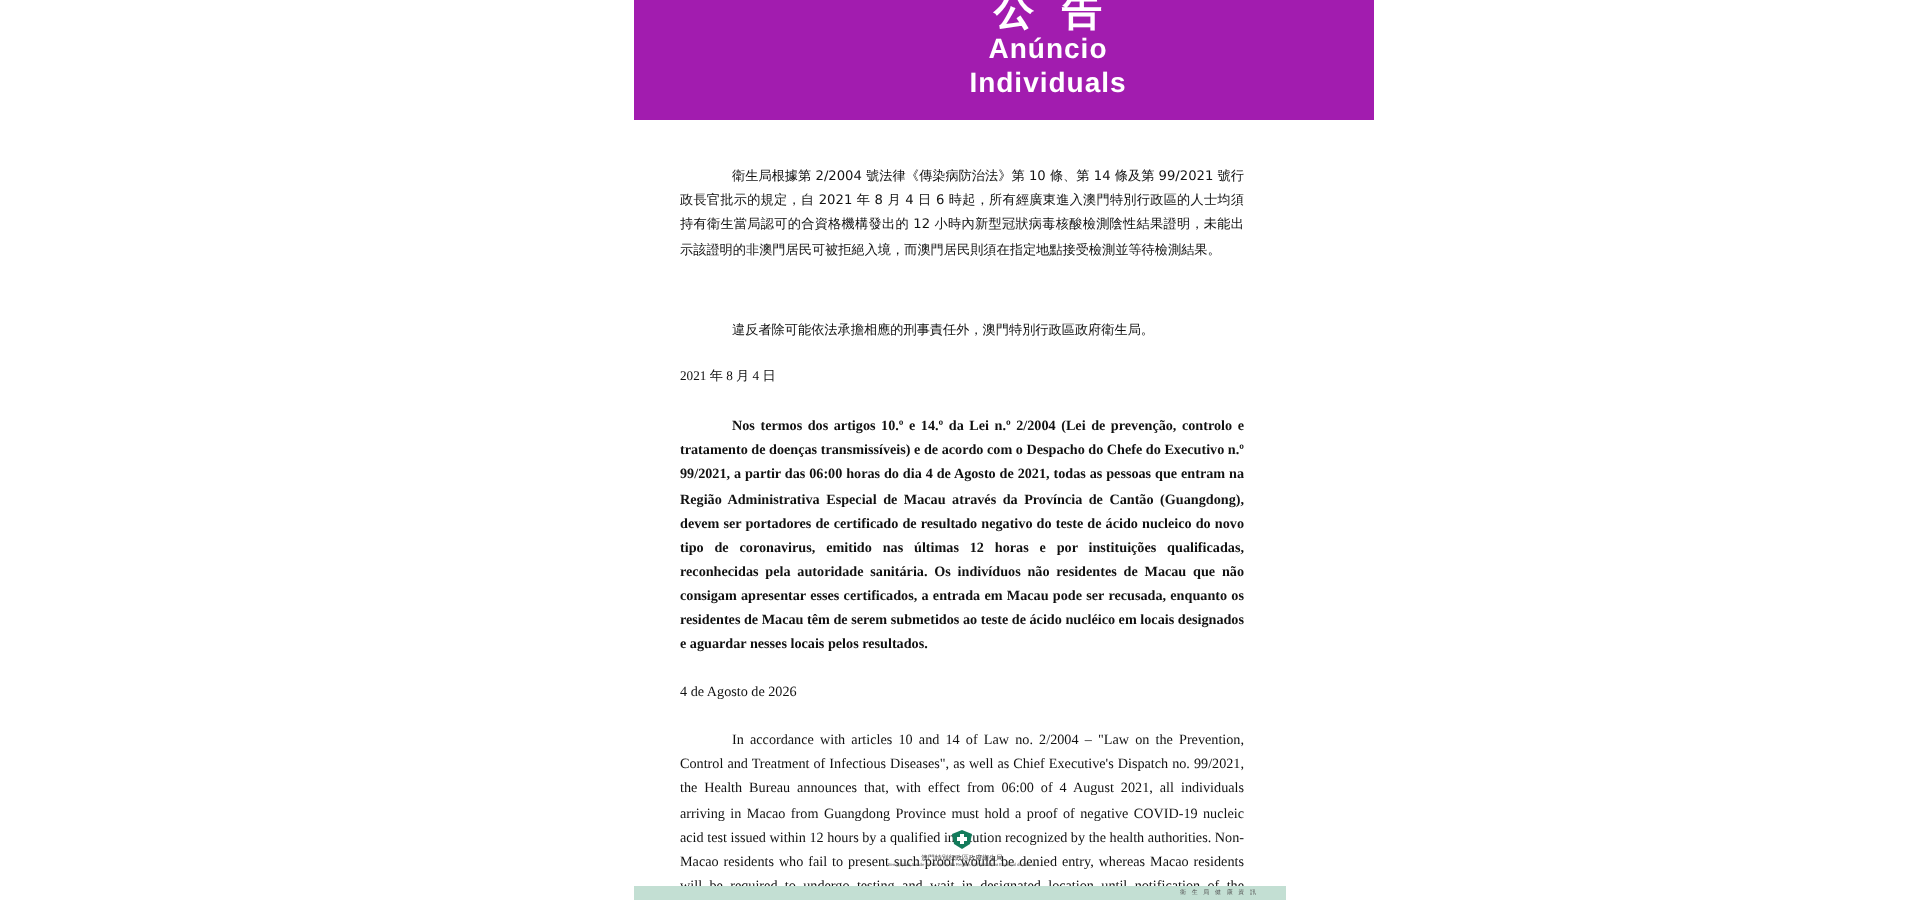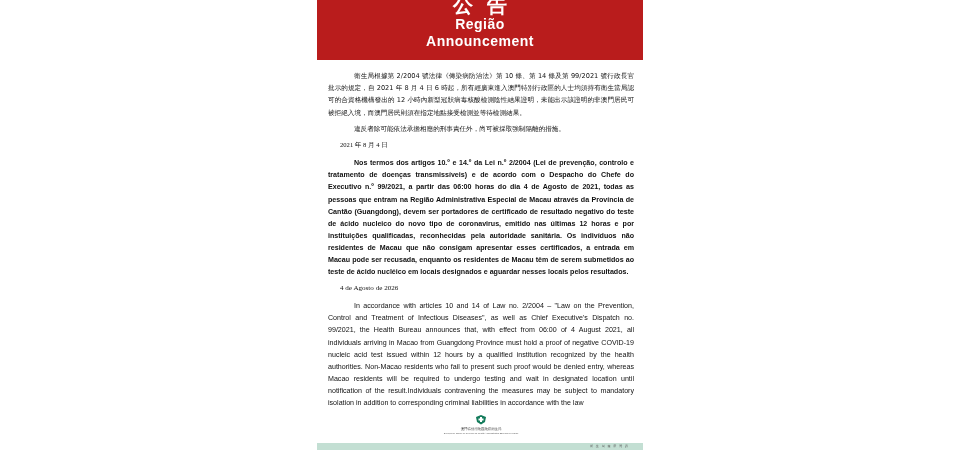--- a/index.html
+++ b/index.html
@@ -1,51 +1,51 @@
 <!DOCTYPE html>
 <html><head>
 <meta charset="utf-8">
 <style>
   html, body { margin:0; padding:0; }
   body { width:960px; height:450px; background:#ffffff; position:relative; overflow:hidden;
          font-family:"Liberation Sans", sans-serif; color:#111; }
-  .banner { position:absolute; left:317px; top:0; width:326px; height:60px; background:#b91c1c;
-            color:#fff; text-align:center; }
+  .banner { position:absolute; left:317px; top:0; width:326px; height:60px; background:#a21caf;
+            color:#fff; text-align:center;padding-left:44px; }
   .banner .zh { font-family:"DejaVu Sans", sans-serif; font-size:20px; font-weight:bold; letter-spacing:14px;
                 line-height:18px; margin-top:-4px; padding-left:14px; }
   .banner .pt { font-size:14px; font-weight:bold; line-height:16px; margin-top:2px; letter-spacing:0.5px; }
   .banner .en { font-size:14px; font-weight:bold; line-height:18px; letter-spacing:0.5px; }
   .body { position:absolute; left:328px; top:70px; width:306px; font-size:7.1px; line-height:12.1px; }
-  .p { text-align:justify; margin:0; }
-  .indent { text-indent:26px; }
+  .p { text-align:justify; margin:12px; }
+  .indent { text-indent:26px;font-family:Liberation Serif, serif; }
   .zhp { font-family:"DejaVu Sans", sans-serif; font-size:6.6px; line-height:12.2px; }
   .bold { font-weight:bold; }
   .date { padding-left:12px; margin:4px 0 6px 0;font-family:Liberation Serif, serif; }
   .gap { height:4px; }
   .logo { position:absolute; left:436px; top:414px; width:90px; text-align:center; }
   .logo .mark { width:14px; height:11px; margin:0 auto; position:relative; }
   .logo .mark svg { display:block; }
   .logo .zhname { font-family:"DejaVu Sans", sans-serif; font-size:3.4px; color:#333; line-height:5px; margin-top:2px; }
   .logo .ptname { font-size:2.2px; color:#555; line-height:3px; }
   .footer { position:absolute; left:317px; top:443px; width:326px; height:7px; background:#c3dfd3; }
   .footer .ft { position:absolute; right:14px; top:1px; font-size:3px; color:#555; letter-spacing:1px; }
 </style>
 </head>
 <body>
 
 <div class="banner">
   <div class="zh">公告</div>
-  <div class="pt">Região</div>
-  <div class="en">Announcement</div>
+  <div class="pt">Anúncio</div>
+  <div class="en">Individuals</div>
 </div>
 
 <div class="body">
   <p class="p indent zhp">衛生局根據第 2/2004 號法律《傳染病防治法》第 10 條、第 14 條及第 99/2021 號行政長官批示的規定，自 2021 年 8 月 4 日 6 時起，所有經廣東進入澳門特別行政區的人士均須持有衛生當局認可的合資格機構發出的 12 小時內新型冠狀病毒核酸檢測陰性結果證明，未能出示該證明的非澳門居民可被拒絕入境，而澳門居民則須在指定地點接受檢測並等待檢測結果。</p>
   <div class="gap"></div>
-  <p class="p indent zhp">違反者除可能依法承擔相應的刑事責任外，尚可被採取強制隔離的措施。</p>
+  <p class="p indent zhp">違反者除可能依法承擔相應的刑事責任外，澳門特別行政區政府衛生局。</p>
   <div class="p zhp date">2021 年 8 月 4 日</div>
   <p class="p indent bold">Nos termos dos artigos 10.º e 14.º da Lei n.º 2/2004 (Lei de prevenção, controlo e tratamento de doenças transmissíveis) e de acordo com o Despacho do Chefe do Executivo n.º 99/2021, a partir das 06:00 horas do dia 4 de Agosto de 2021, todas as pessoas que entram na Região Administrativa Especial de Macau através da Província de Cantão (Guangdong), devem ser portadores de certificado de resultado negativo do teste de ácido nucleico do novo tipo de coronavirus, emitido nas últimas 12 horas e por instituições qualificadas, reconhecidas pela autoridade sanitária. Os indivíduos não residentes de Macau que não consigam apresentar esses certificados, a entrada em Macau pode ser recusada, enquanto os residentes de Macau têm de serem submetidos ao teste de ácido nucléico em locais designados e aguardar nesses locais pelos resultados.</p>
   <div class="p date">4 de Agosto de 2026</div>
   <p class="p indent">In accordance with articles 10 and 14 of Law no. 2/2004 – "Law on the Prevention, Control and Treatment of Infectious Diseases", as well as Chief Executive's Dispatch no. 99/2021, the Health Bureau announces that, with effect from 06:00 of 4 August 2021, all individuals arriving in Macao from Guangdong Province must hold a proof of negative COVID-19 nucleic acid test issued within 12 hours by a qualified institution recognized by the health authorities. Non-Macao residents who fail to present such proof would be denied entry, whereas Macao residents will be required to undergo testing and wait in designated location until notification of the result.Individuals contravening the measures may be subject to mandatory isolation in addition to corresponding criminal liabilities in accordance with the law</p>
 </div>
 
 <div class="logo">
   <div class="mark">
     <svg width="14" height="11" viewBox="0 0 14 11">
       <path d="M7 1 L12 3 L11 8 L7 10.5 L3 8 L2 3 Z" fill="#137b5b"></path>

